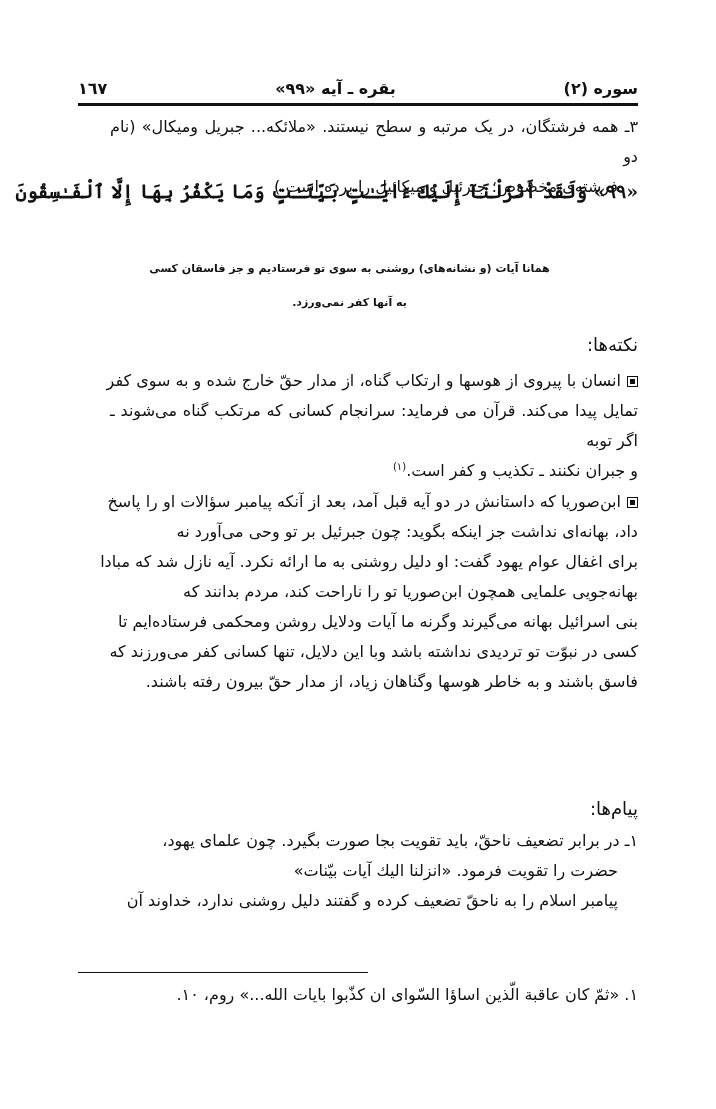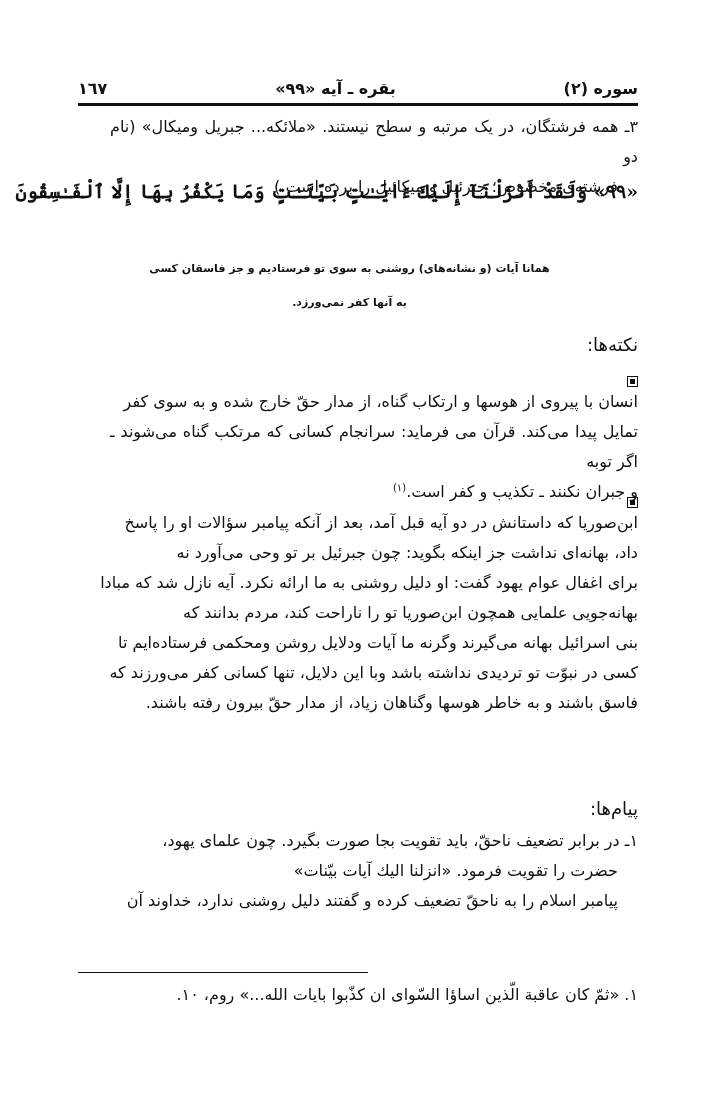--- a/index.html
+++ b/index.html
@@ -75,21 +75,20 @@
       text-align: center;
       line-height: 34px;
     }
     .section-title {
       font-size: 18px;
       font-weight: normal;
     }
     .bullet-line {
       display: flex;
       align-items: flex-start;
-      flex-direction: column;
     }
     .bullet-icon {
       display: inline-block;
       width: 9px;
       height: 9px;
       border: 1.5px solid #111;
       margin-left: 6px;
       margin-top: 10px;
       position: relative;
       flex: 0 0 auto;

